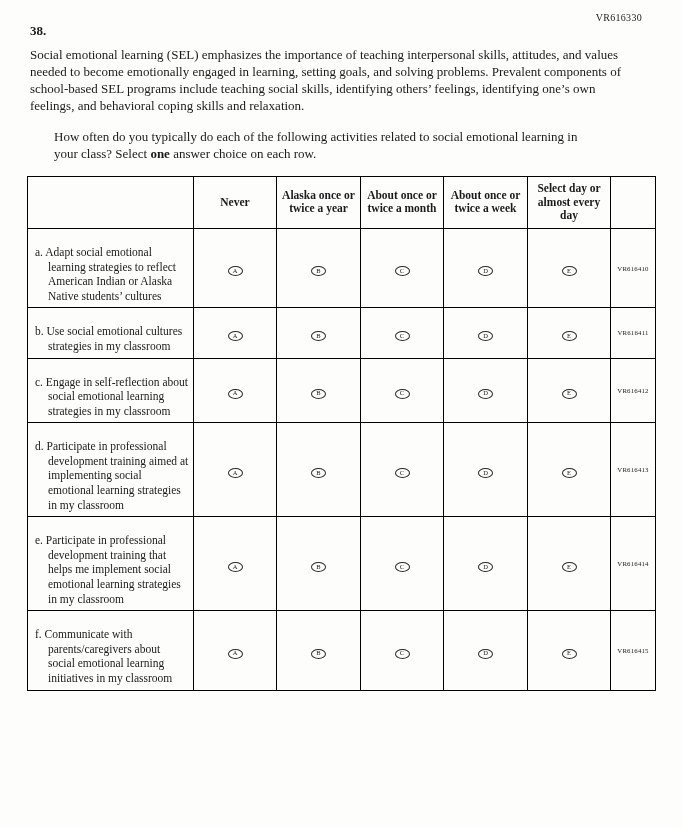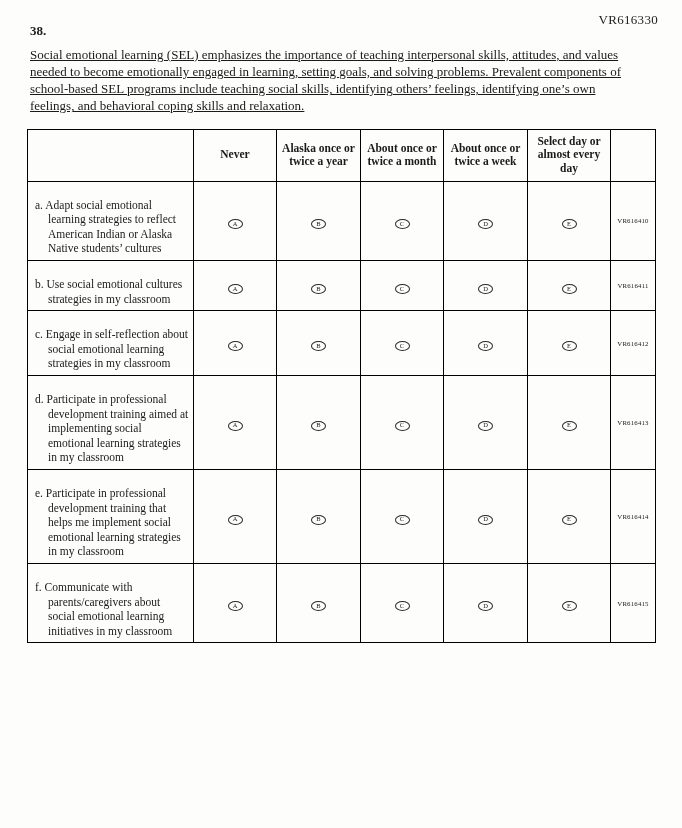--- a/index.html
+++ b/index.html
@@ -10,42 +10,41 @@
     height: 828px;
     margin: 0 auto;
     background: #fdfdfb;
     font-family: "Liberation Serif", "DejaVu Serif", serif;
     color: #1a1a1a;
     overflow: hidden;
   }
   .corner-code {
     position: absolute;
     top: 12px;
-    right: 24px;
-    font-size: 13px;
+    right: 40px;
+    font-size: 10px;
     letter-spacing: 0.3px;
     color: #222;
   }
   .question-block {
     display: flex;
     padding: 22px 58px 0 30px;
     flex-direction: column;
   }
   .qnum {
     font-weight: bold;
     width: 24px;
     flex: 0 0 24px;
     font-size: 13px;
     line-height: 1.32;
   }
   .qtext {
     font-size: 13px;
     line-height: 1.32;
     flex: 1;
-    text-decoration: underline;
   }
   .prompt {
     padding: 13px 100px 0 54px;
     font-size: 13px;
     line-height: 1.32;
   }
   .prompt b { font-weight: bold; }
   table.survey {
     border-collapse: collapse;
     table-layout: fixed;
@@ -106,20 +105,21 @@
 
 <div class="page">
 
   <div class="corner-code">VR616330</div>
 
   <div class="question-block">
     <span class="qnum">38.</span>
     <div class="qtext">Social emotional learning (SEL) emphasizes the importance of teaching interpersonal skills, attitudes, and values needed to become emotionally engaged in learning, setting goals, and solving problems. Prevalent components of school-based SEL programs include teaching social skills, identifying others’ feelings, identifying one’s own feelings, and behavioral coping skills and relaxation.</div>
   </div>
 
+  <div class="prompt"><span>How often do you typically do each of the following activities related to social emotional learning in your class? Select </span><b>one</b><span> answer choice on each row.</span></div>
 
   <table class="survey">
     <colgroup>
       <col style="width:166px">
       <col style="width:83px">
       <col style="width:84px">
       <col style="width:83px">
       <col style="width:84px">
       <col style="width:83px">
       <col style="width:45px">

